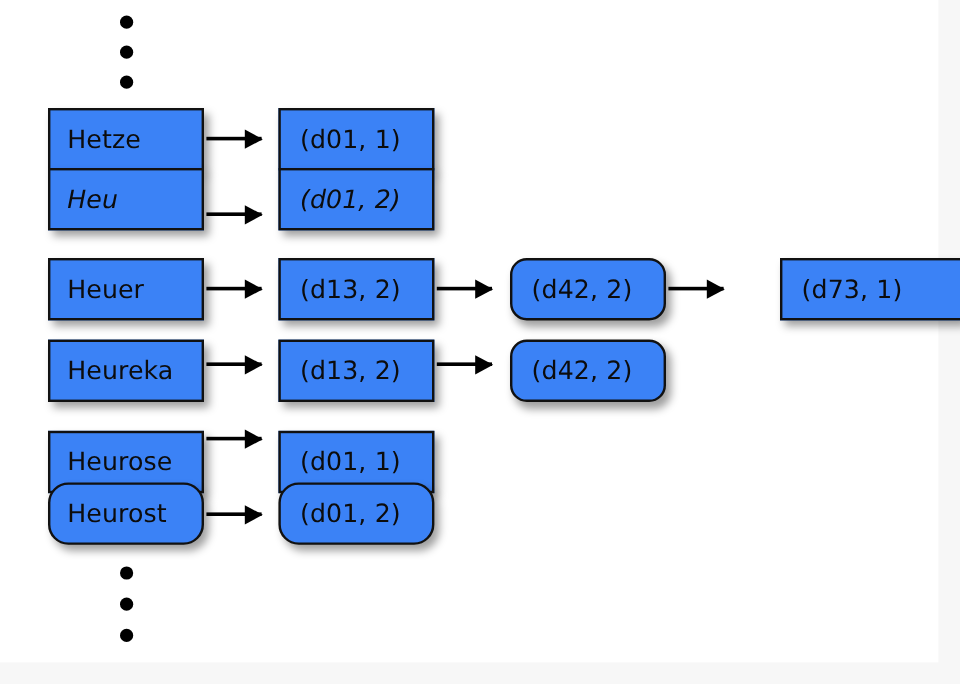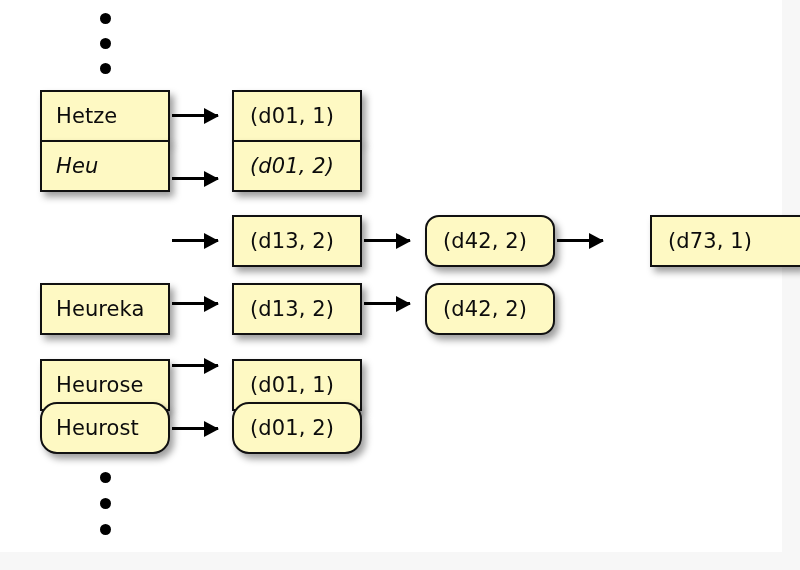--- a/index.html
+++ b/index.html
@@ -25,21 +25,21 @@
     position: absolute;
     left: 0;
     top: 0;
     width: 800px;
     height: 570px;
   }
 
   .node {
     position: absolute;
     box-sizing: border-box;
-    background: #fef9c3;
+    background: #3b82f6;
     border: 2px solid #111111;
     box-shadow: 4px 5px 7px rgba(0,0,0,0.38);
     display: flex;
     align-items: center;
     padding-left: 14px;
     font-size: 21px;
     color: #0c0c0c;
     letter-spacing: 0.1px;
     white-space: nowrap;
   }
@@ -124,20 +124,21 @@
   </div>
 
   <div class="node term r1">Hetze</div>
   <div class="arrow a-c1 ar1"></div>
   <div class="node posting post1 r1">(d01, 1)</div>
 
   <div class="node term r2">Heu</div>
   <div class="arrow a-c1 ar2"></div>
   <div class="node posting post1 r2">(d01, 2)</div>
 
+  <div class="node term r3">Heuer</div>
   <div class="arrow a-c1 ar3"></div>
   <div class="node posting post1 r3">(d13, 2)</div>
   <div class="arrow a-c2 ar3"></div>
   <div class="node posting post2 r3">(d42, 2)</div>
   <div class="arrow a-c3 ar3"></div>
   <div class="node posting post3 r3">(d73, 1)</div>
 
   <div class="node term r4">Heureka</div>
   <div class="arrow a-c1 ar4"></div>
   <div class="node posting post1 r4">(d13, 2)</div>

